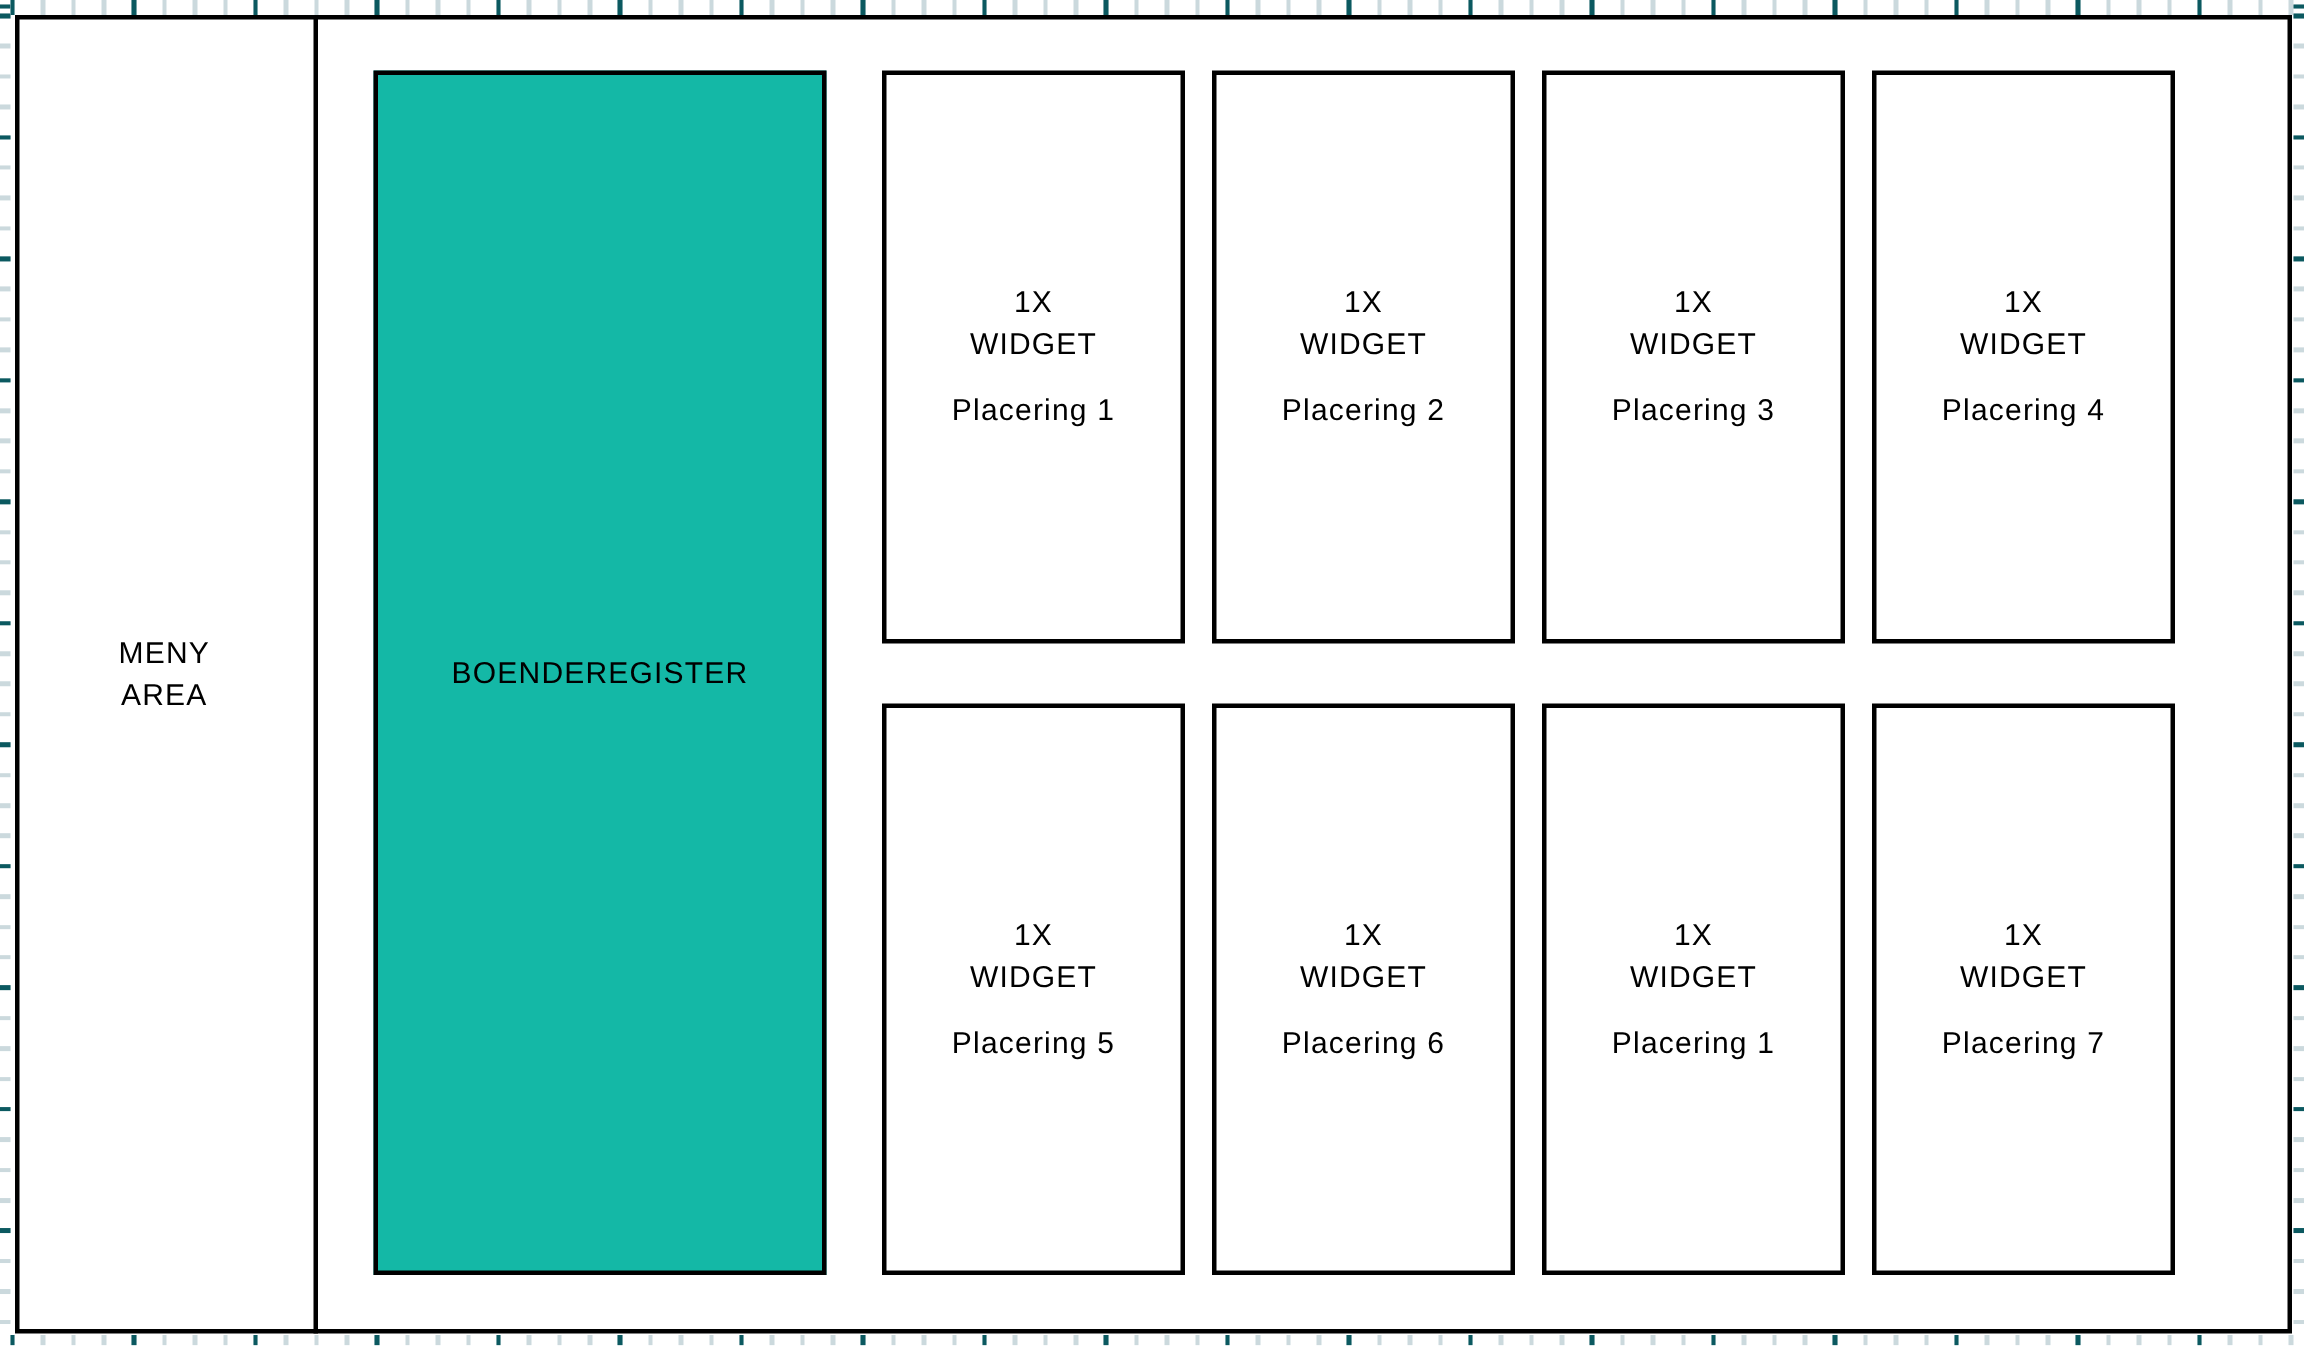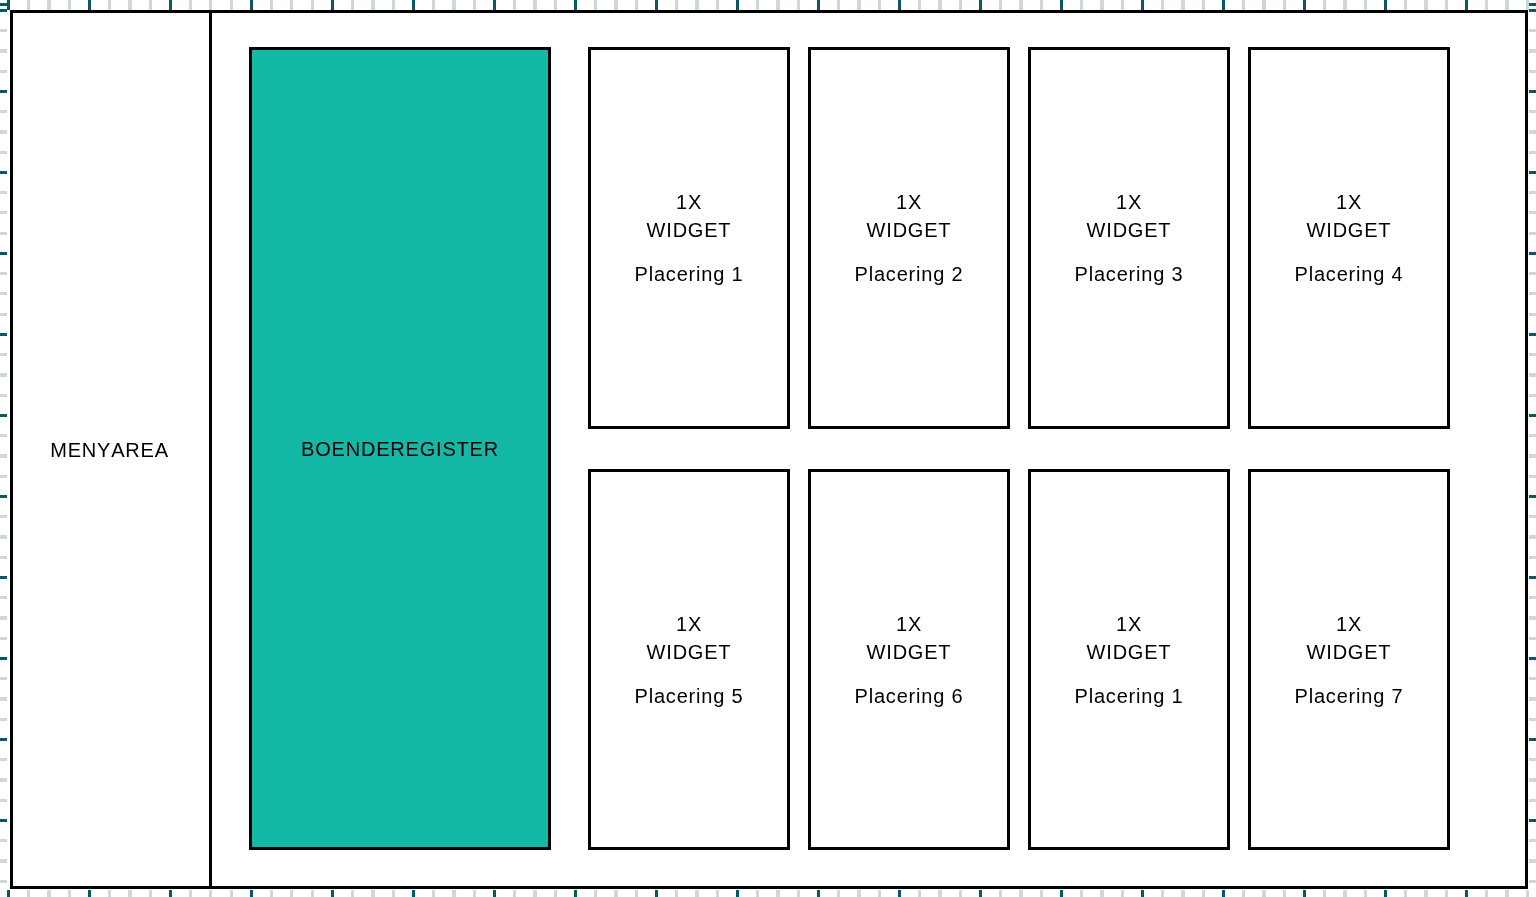--- a/index.html
+++ b/index.html
@@ -65,20 +65,21 @@
   
   .sidebar {
     position: absolute;
     left: 10px;
     top: 10px;
     width: 202px;
     height: 879px;
     border-right: 3px solid #000000;
     box-sizing: border-box;
     display: flex;
+    flex-direction: column;
     align-items: center;
     justify-content: center;
   }
 
   
   .register {
     position: absolute;
     left: 249px;
     top: 47px;
     width: 302px;

